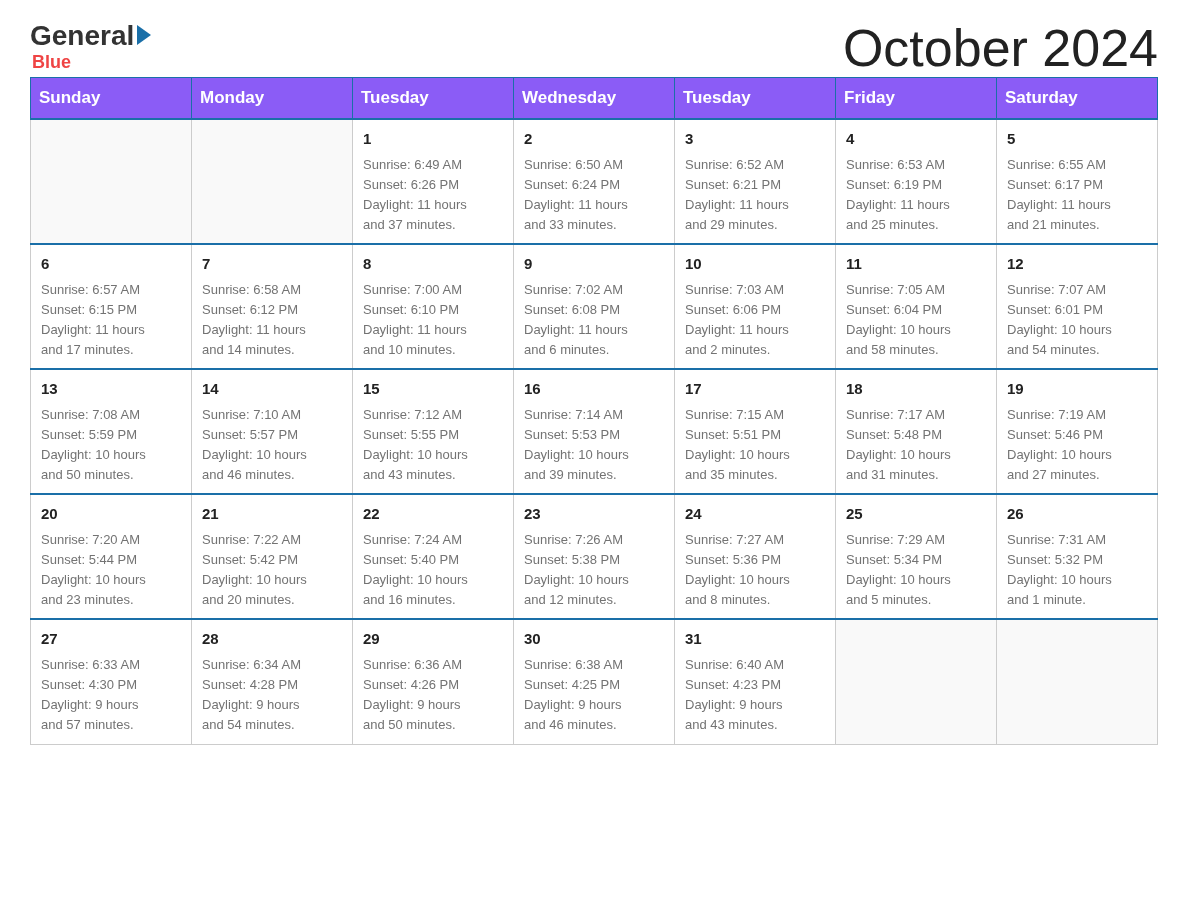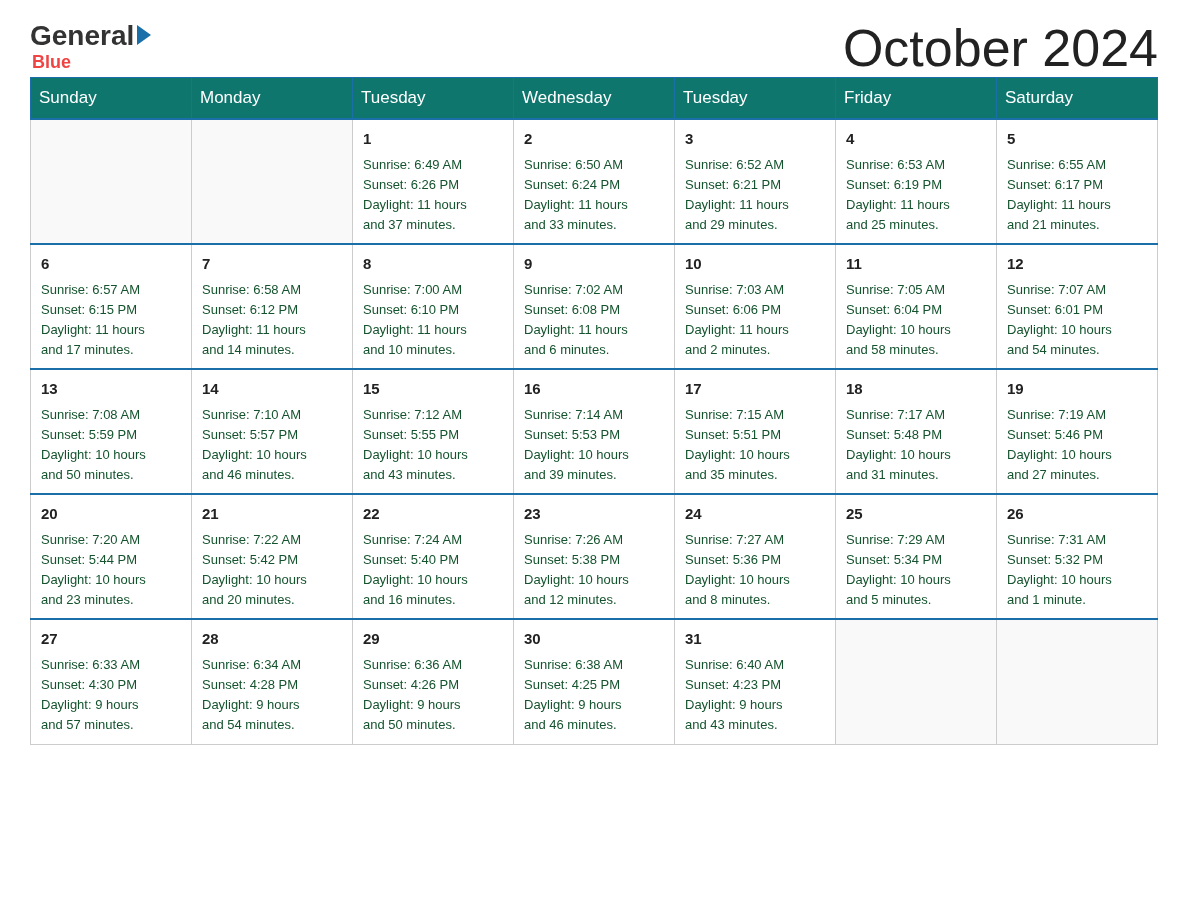--- a/index.html
+++ b/index.html
@@ -57,25 +57,25 @@
       font-size: 22px;
       color: #444;
       margin-top: 4px;
     }
     .calendar-table {
       width: 100%;
       border-collapse: collapse;
       border: 1px solid #aaa;
     }
     .calendar-table th {
-      background-color: #0f766e;
+      background-color: #8b5cf6;
       color: #fff;
       padding: 10px 8px;
       font-size: 17px;
-      font-weight: normal;
+      font-weight: bold;
       text-align: left;
       border: 1px solid #1a6fa8;
     }
     .calendar-table td {
       vertical-align: top;
       padding: 8px 10px;
       border: 1px solid #ccc;
       width: 14.28%;
       min-height: 100px;
       font-size: 13px;
@@ -84,21 +84,21 @@
     }
     .day-number {
       font-size: 15px;
       font-weight: bold;
       color: #222;
       display: block;
       margin-bottom: 4px;
     }
     .day-info {
       font-size: 13px;
-      color: #14532d;
+      color: #737373;
       line-height: 1.55;
     }
     .empty-cell {
       background: #f9f9f9;
     }
     tr.week-row td {
       border-top: 2px solid #1a6fa8;
     }
   </style>
 </head>

